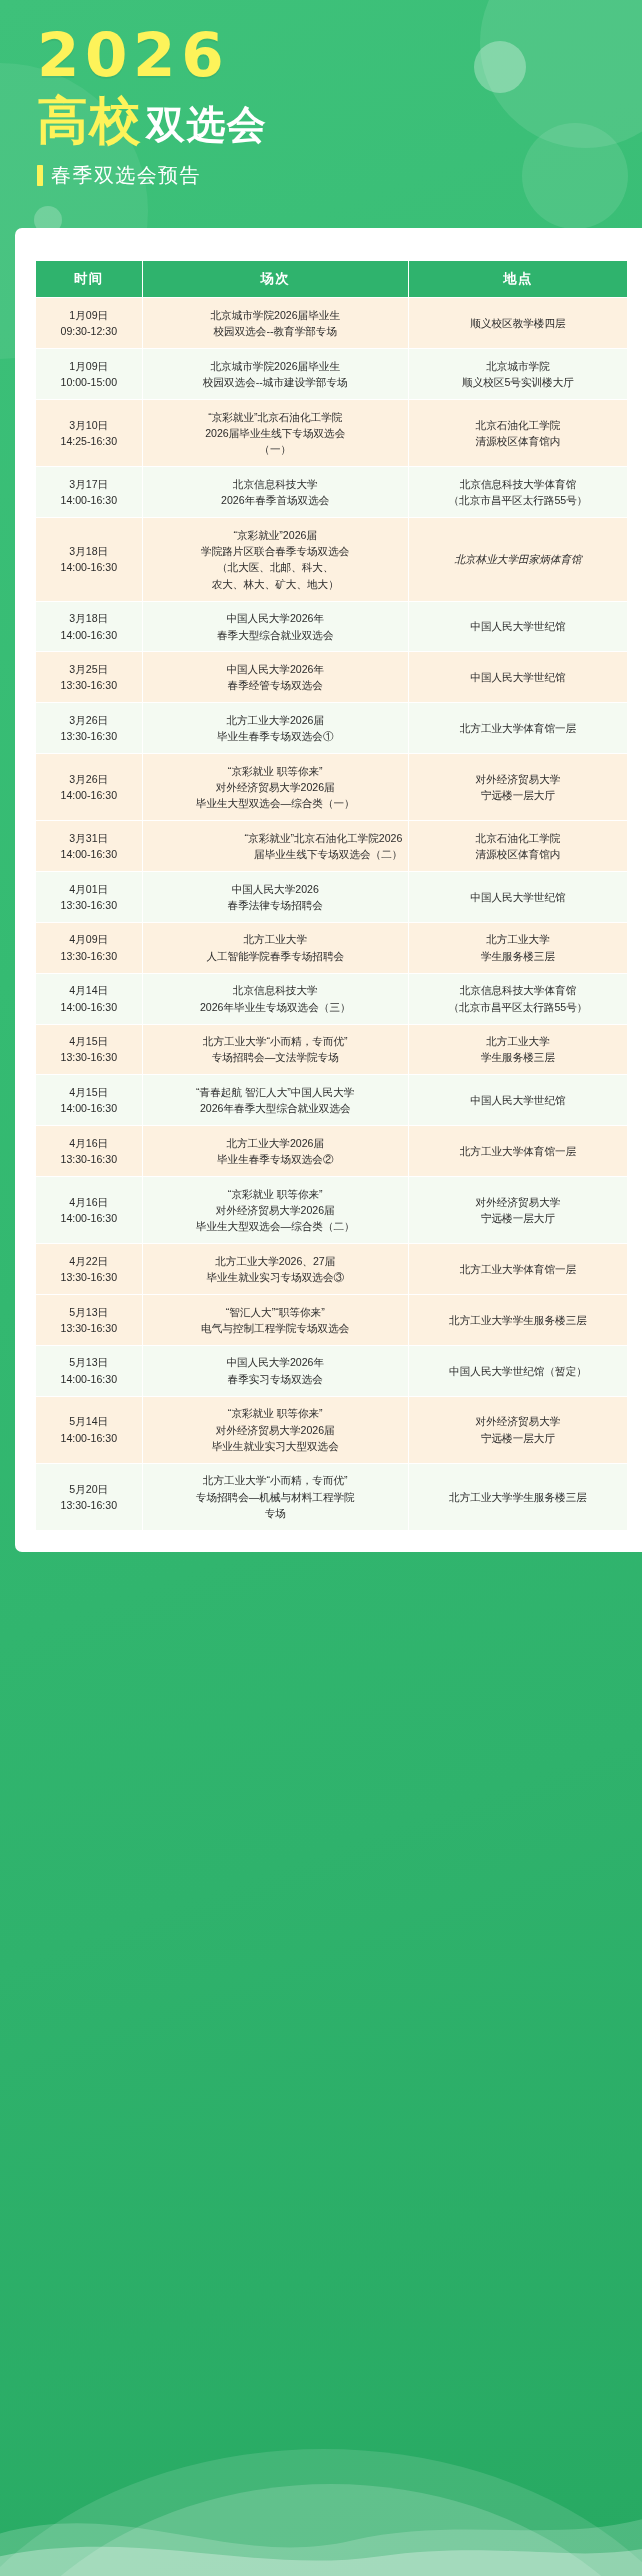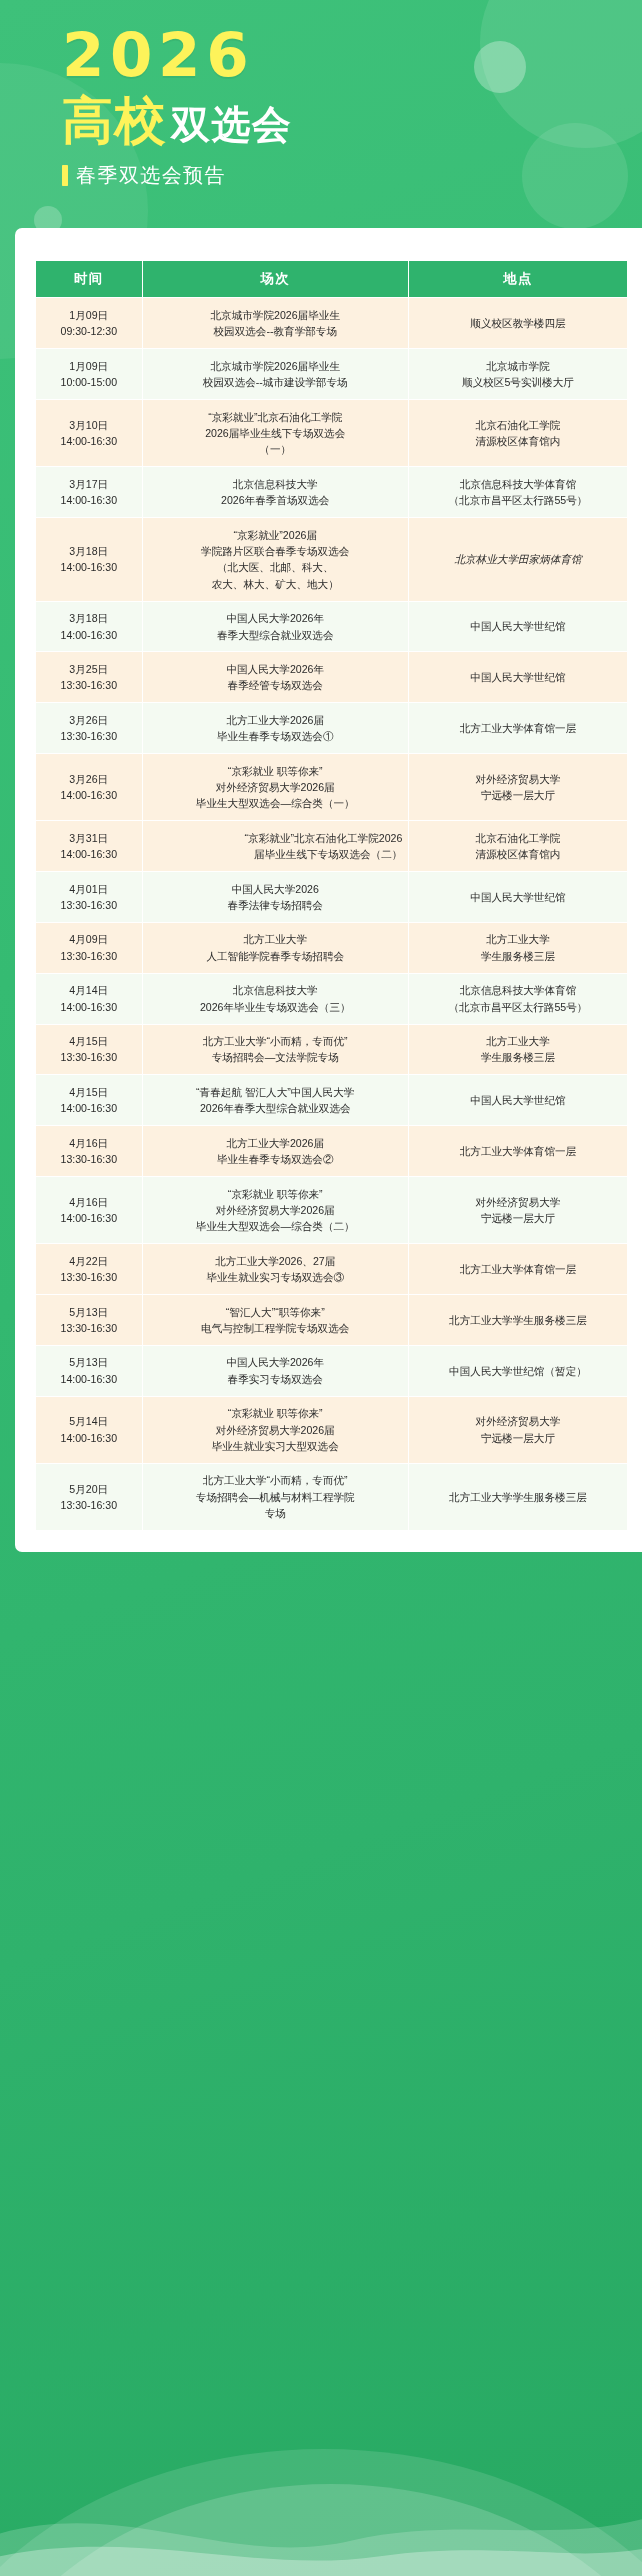--- a/index.html
+++ b/index.html
@@ -15,21 +15,20 @@
     position: relative;
     overflow: hidden;
   }
 
   
   .poster {
     position: absolute;
     inset: 0;
     background: linear-gradient(160deg, #3ec17a 0%, #35bb72 35%, #2fb26c 70%, #27a962 100%);
     overflow: hidden;
-    padding-left: 25px;
   }
   .blob {
     position: absolute;
     border-radius: 50%;
     background: rgba(255,255,255,0.13);
     pointer-events: none;
   }
   .blob.b1 { width: 211px; height: 211px; right: -49px; top: -63px; background: rgba(255,255,255,0.10); }
   .blob.b2 { width: 52px; height: 52px; right: 116px; top: 41px; background: rgba(255,255,255,0.30); }
   .blob.b3 { width: 106px; height: 106px; right: 14px; top: 123px; background: rgba(255,255,255,0.10); }
@@ -224,21 +223,21 @@
             <tr class="rowB">
               <td class="col-time" style="white-space: pre-line;">1月09日
 10:00-15:00</td>
               <td class="col-venue" style="white-space: pre-line;">北京城市学院2026届毕业生
 校园双选会--城市建设学部专场</td>
               <td class="col-place" style="white-space: pre-line;">北京城市学院
 顺义校区5号实训楼大厅</td>
             </tr>
             <tr class="rowA">
               <td class="col-time" style="white-space: pre-line;">3月10日
-14:00-16:30</td>
+14:25-16:30</td>
               <td class="col-venue" style="white-space: pre-line;">“京彩就业”北京石油化工学院
 2026届毕业生线下专场双选会
 （一）</td>
               <td class="col-place" style="white-space: pre-line;">北京石油化工学院
 清源校区体育馆内</td>
             </tr>
             <tr class="rowB">
               <td class="col-time" style="white-space: pre-line; margin-top: 7px;">3月17日
 14:00-16:30</td>
               <td class="col-venue" style="white-space: pre-line;">北京信息科技大学

